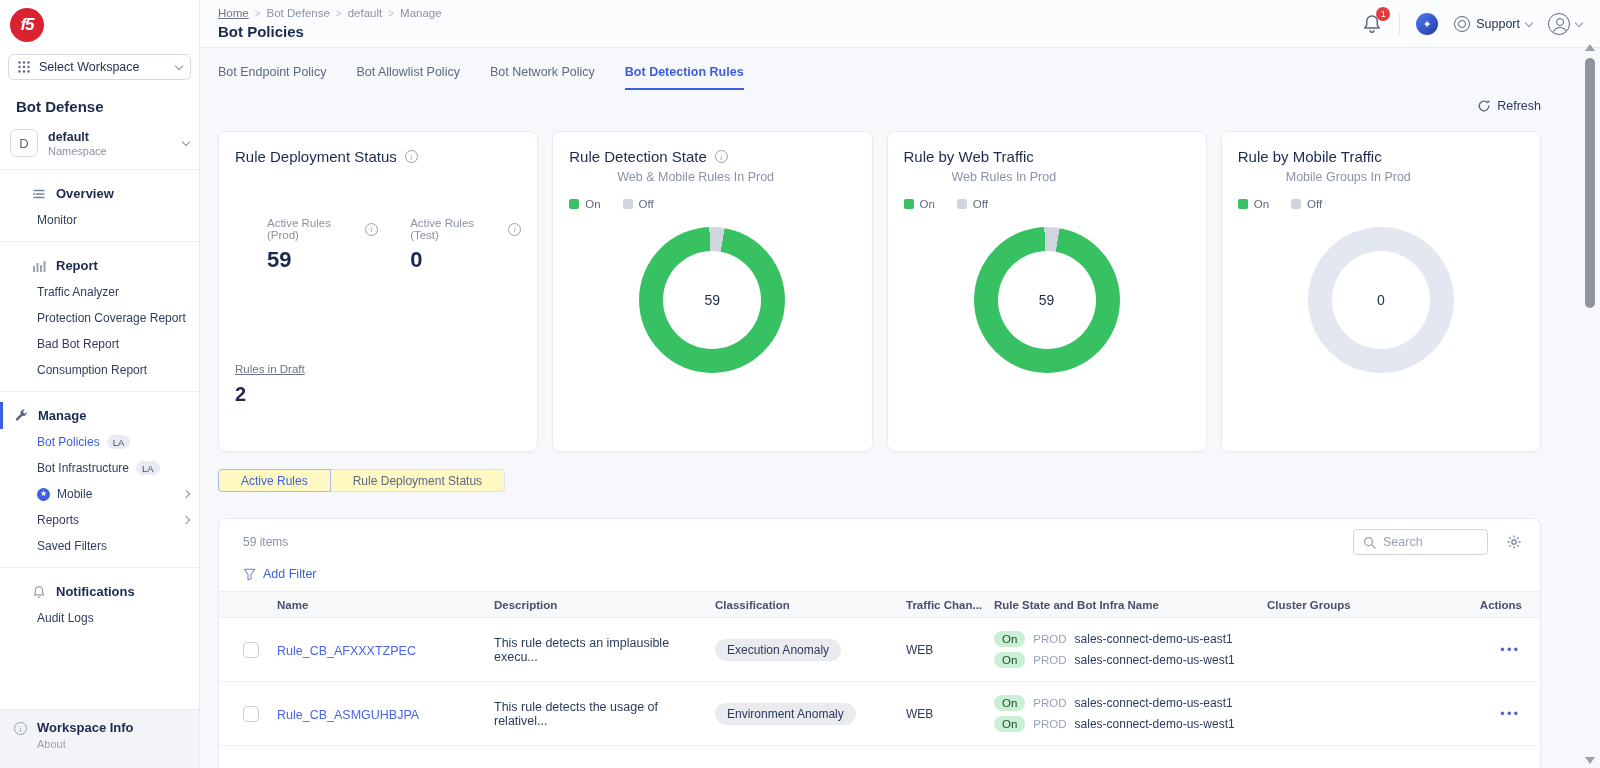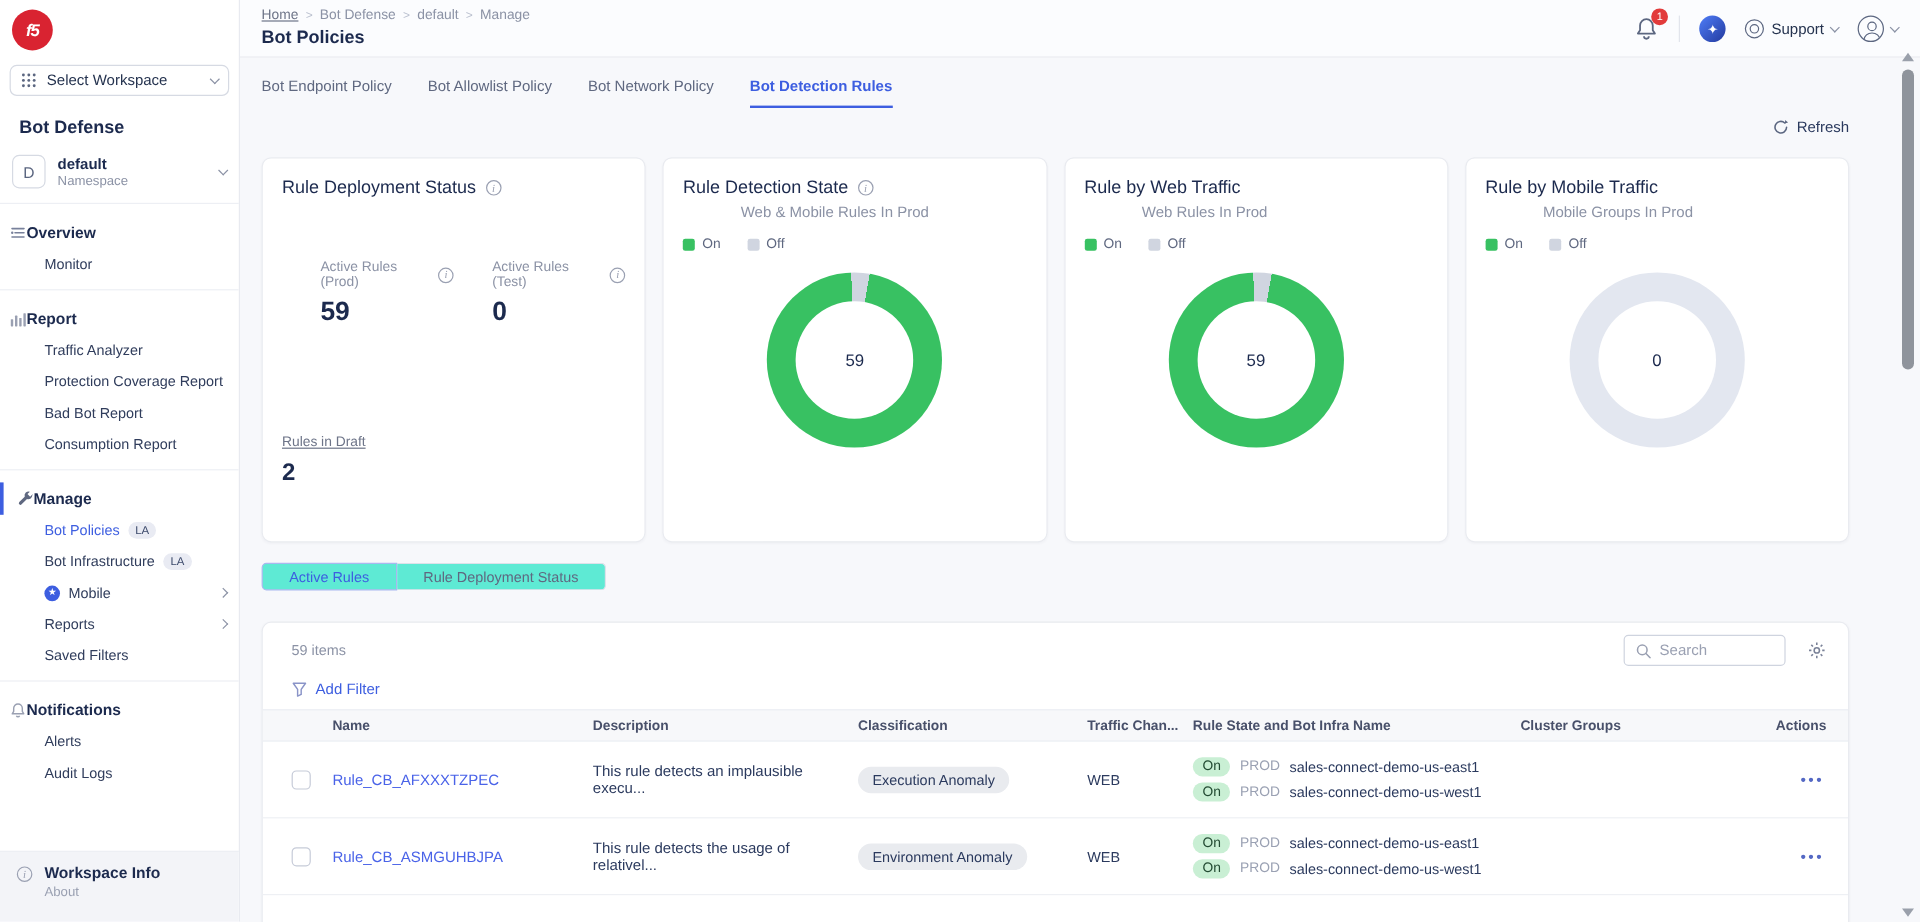--- a/index.html
+++ b/index.html
@@ -5,35 +5,35 @@
   * { margin:0; padding:0; box-sizing:border-box; }
   html,body { width:1600px; height:768px; overflow:hidden; background:#f7f8fb;
     font-family:"Liberation Sans", sans-serif; color:#25334f; }
 
   
   .sidebar{ position:fixed; left:0; top:0; width:200px; height:768px; background:#fff;
     border-right:1px solid #e8eaf0; z-index:5; display:flex; flex-direction:column;}
   .logo-wrap{ padding:8px 0 0 10px; }
   .f5-logo{ width:34px; height:34px; border-radius:50%; background:#d92331; color:#fff;
     display:flex; align-items:center; justify-content:center; font-weight:bold; font-style:italic;
-    font-size:14px; letter-spacing:-1px;}
+    font-size:17px; letter-spacing:-1px;}
   .ws-select{ margin:12px 8px 0 8px; height:26px; border:1px solid #d6dae3; border-radius:6px;
     background:#fff; display:flex; align-items:center; gap:8px; padding:12px 8px; font-size:12.5px; color:#25334f;}
   .ws-select .grow{ flex:1; }
   .product-name{ font-size:15px; font-weight:bold; color:#1c2a4e; padding:18px 0 0 16px; }
   .ns-row{ display:flex; align-items:center; gap:10px; padding:14px 10px 12px 10px;
     border-bottom:1px solid #edeff4; }
   .ns-avatar{ width:28px; height:28px; border:1px solid #d6dae3; border-radius:6px; background:#fff;
     display:flex; align-items:center; justify-content:center; font-size:13px; color:#5b6680;}
   .ns-name{ font-size:12.5px; font-weight:bold; color:#1c2a4e; }
   .ns-sub{ font-size:11px; color:#8b92a5; margin-top:1px;}
   .ns-grow{flex:1;}
   .nav{ flex:1; overflow:hidden; }
   .nav-group{ padding:10px 0 8px 0; border-bottom:1px solid #edeff4; }
-  .nav-head{ display:flex; align-items:center; padding:6px 10px 6px 8px;
+  .nav-head{ display:flex; align-items:center; gap:10px; padding:6px 10px 6px 32px;
     font-size:13px; font-weight:bold; color:#1c2a4e; position:relative;}
   .nav-head.active{ border-left:3px solid #3d5ee0; padding-left:11px; }
   .nav-item{ padding:6px 10px 6px 37px; font-size:12px; color:#303d5c; display:flex; align-items:center; gap:7px;}
   .nav-item .grow{flex:1;}
   .nav-item.active{ color:#3d5ee0; }
   .la-badge{ font-size:9.5px; color:#3c4a6b; background:#e9ebf3; border-radius:8px; padding:1.5px 6px;}
   .star-circle{ width:13px; height:13px; border-radius:50%; background:#3d5ee0; color:#fff;
     display:inline-flex; align-items:center; justify-content:center; font-size:8px; line-height:1;}
   .ws-info{ background:#f3f4f8; padding:10px 10px 18px 14px; border-top:1px solid #edeff4;}
   .ws-info-row{ display:flex; gap:10px; align-items:flex-start;}
@@ -94,21 +94,21 @@
   .legend{ display:flex; gap:22px; margin-top:14px; font-size:11.5px; color:#5f6880;}
   .legend span{ display:flex; align-items:center; gap:6px;}
   .sq{ width:10px; height:10px; border-radius:2px; display:inline-block;}
   .donut-wrap{ display:flex; justify-content:center; margin-top:17px;}
   .donut{ width:146px; height:146px; border-radius:50%; position:relative; background:#e3e7f0;}
   .donut::after{ content:''; position:absolute; inset:24px; background:#fff; border-radius:50%;}
   .donut-center{ position:absolute; inset:0; display:flex; align-items:center; justify-content:center;
     font-size:14px; color:#1c2a4e; z-index:2;}
 
   .seg-row{ margin-top:17px; display:flex;}
-  .seg-btn{ height:23px; padding:0 22px; font-size:12px; display:flex; align-items:center; background:#5eead4;
+  .seg-btn{ height:23px; padding:0 22px; font-size:12px; display:flex; align-items:center; background:#fef9c3;
     border:1px solid #dde1ea; color:#5f6880; cursor:pointer;}
   .seg-btn.first{ border-radius:4px 0 0 4px;}
   .seg-btn.last{ border-radius:0 4px 4px 0; border-left:none;}
   .seg-btn.active{ border:1px solid #a9b8ef; color:#3d5ee0;}
 
   
   .table-card{ background:#fff; border:1px solid #e9ebf0; border-radius:8px; margin-top:26px; height:260px;
     overflow:hidden; box-shadow:0 1px 2px rgba(20,30,60,.03);}
   .table-top{ display:flex; justify-content:space-between; align-items:center; padding:10px 18px 0 24px;}
   .items-count{ font-size:12px; color:#8b92a5;}
@@ -251,23 +251,20 @@
 
     <div class="nav-group" style="border-bottom:none;">
       <div class="nav-head">
         <svg class="icon14" viewBox="0 0 14 14" fill="none" stroke="#9aa0b2" stroke-width="1.2" stroke-linejoin="round">
             <path d="M7 1.6a3.6 3.6 0 0 0-3.6 3.6v2.6L2.2 9.8h9.6l-1.2-2V5.2A3.6 3.6 0 0 0 7 1.6z"></path>
             <path d="M5.7 11.4a1.4 1.4 0 0 0 2.6 0"></path>
           </svg>
         <span>Notifications</span>
       </div>
       <div class="nav-item">
-          <span>Alerts</span>
-        </div>
-      <div class="nav-item">
           <span>Audit Logs</span>
         </div>
     </div>
   </div>
 
   <div class="ws-info">
     <div class="ws-info-row">
       <span class="info-i" style="margin-top:2px;">i</span>
       <div>
         <div class="ws-info-title">Workspace Info</div>

